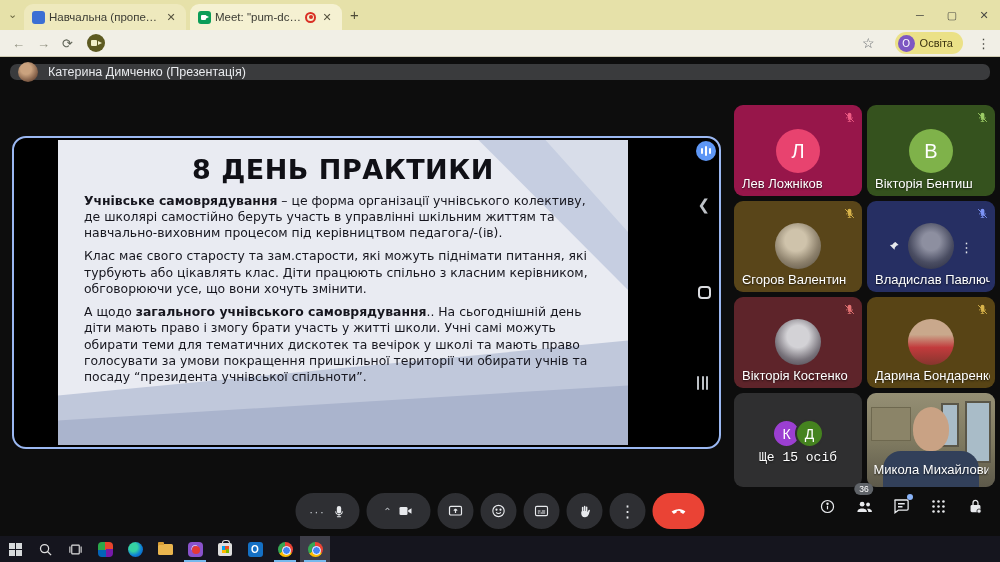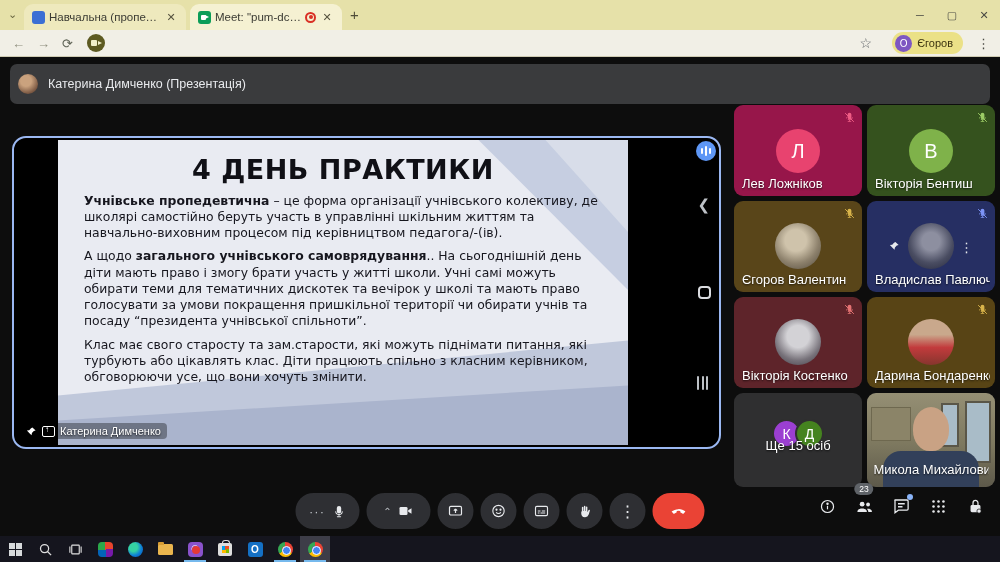--- a/index.html
+++ b/index.html
@@ -40,21 +40,21 @@
   #url-text{margin-left:8px;font-size:12.5px;color:#24241e;flex:none;}
   #url-spacer{flex:1;}
   #star-icon{font-size:14px;color:#5f6368;margin-right:20px;}
   #profile-chip{display:flex;align-items:center;background:#ebe187;border-radius:12px;height:22px;padding:0 10px 0 3px;margin-right:14px;}
   #profile-avatar{width:17px;height:17px;border-radius:50%;background:#7e57c2;color:#fff;font-size:10px;display:flex;align-items:center;justify-content:center;margin-right:5px;}
   #profile-label{font-size:11px;color:#3b3310;}
   #kebab-icon{font-size:13px;color:#494942;margin-right:10px;}
 
   
   #content{position:absolute;left:0;top:58px;width:1000px;height:478px;background:#0d0d0d;}
-  #presenter-bar{position:absolute;left:10px;right:10px;top:6px;height:40px;background:#3a3b3d;border-radius:7px;
+  #presenter-bar{position:absolute;left:10px;right:10px;top:6px;height:16px;background:#3a3b3d;border-radius:7px;
     display:flex;align-items:center;padding:0 8px;}
   #presenter-avatar{width:20px;height:20px;border-radius:50%;background:radial-gradient(circle at 40% 35%,#caa27e 30%,#7d5a44 70%,#4b362b);margin-right:10px;flex:none;}
   #presenter-text{font-size:12.5px;color:#e8eaed;}
 
   
   #present-tile{position:absolute;left:12px;top:78px;width:709px;height:313px;border:2px solid #9bb8f2;
     border-radius:14px;background:#000;overflow:hidden;}
   #slide{position:absolute;left:44px;top:2px;width:570px;height:305px;background:#e9ebf2;overflow:hidden;
     font-family:"DejaVu Sans",sans-serif;}
   .dec{position:absolute;}
@@ -98,21 +98,21 @@
   .ph-yehorov{background:radial-gradient(circle at 45% 38%,#cfc3ab 0 28%,#8d816c 60%,#4f4739 100%);}
   .ph-vlad{background:radial-gradient(circle at 50% 40%,#8d8fa0 0 25%,#4a4d62 60%,#23263c 100%);}
   .ph-daryna{background:linear-gradient(180deg,#c9a88c 34%,#c23b3c 62%,#86352e 100%);}
   .ph-kostenko{background:radial-gradient(circle at 50% 38%,#d3d2d6 0 30%,#77727a 65%,#3e3a42 100%);}
   .hover-ic{position:absolute;top:50%;transform:translateY(-50%);color:#e8eaed;font-size:13px;}
   .hover-pin{left:22px;} .hover-dots{right:22px;}
   #ov-letters{position:absolute;left:50%;top:26px;transform:translateX(-50%);display:flex;}
   .ov-circle{width:29px;height:29px;border-radius:50%;color:#fff;font-size:14px;display:flex;align-items:center;justify-content:center;
     border:2px solid #2f2f2f;}
   .ov-circle + .ov-circle{margin-left:-6px;}
-  #tile-6 .name{left:50%;transform:translateX(-50%);bottom:34px;}
+  #tile-6 .name{left:50%;transform:translateX(-50%);bottom:22px;font-family:Liberation Mono, monospace;}
   
   #scene{position:absolute;inset:0;background:linear-gradient(180deg,#958f74 0%,#7d785f 55%,#5d594a 100%);}
   .win-pane{position:absolute;background:#a9bcc8;border:2px solid #5a5648;}
   .win1{right:4px;top:8px;width:26px;height:62px;}
   .win2{right:36px;top:10px;width:18px;height:44px;}
   .plant{position:absolute;right:54px;top:18px;width:16px;height:30px;background:radial-gradient(circle at 50% 30%,#5f7a45 40%,#42552f 80%);border-radius:50% 50% 30% 30%;}
   .shelf{position:absolute;left:4px;top:14px;width:40px;height:34px;background:#8b8468;border:1px solid #6e684f;}
   .man-head{position:absolute;left:50%;top:14px;transform:translateX(-50%);width:36px;height:44px;border-radius:50% 50% 46% 46%;background:#c9a284;}
   .man-body{position:absolute;left:50%;bottom:0;transform:translateX(-50%);width:96px;height:36px;background:#32405a;border-radius:18px 18px 0 0;}
   #tile-7 .name{left:50%;transform:translateX(-50%);bottom:10px;white-space:nowrap;}
@@ -182,64 +182,57 @@
 
   <div id="urlrow">
     <span class="nav-ic">←</span>
     <span class="nav-ic">→</span>
     <span class="nav-ic" id="reload-icon">⟳</span>
     <span id="site-chip"></span>
     <span id="url-spacer"></span>
     <span id="star-icon">☆</span>
     <span id="profile-chip">
       <span id="profile-avatar">О</span>
-      <span id="profile-label">Єгоров</span>
+      <span id="profile-label">Освіта</span>
     </span>
     <span id="kebab-icon">⋮</span>
   </div>
 
   <div id="content">
 
     <div id="presenter-bar">
       <span id="presenter-avatar"></span>
       <span id="presenter-text">Катерина Димченко (Презентація)</span>
     </div>
 
     <div id="present-tile">
       <div id="slide">
         <div class="dec dec-tr1"></div>
         <div class="dec dec-tr2"></div>
         <div class="dec dec-b1"></div>
         <div class="dec dec-b2"></div>
-        <div id="slide-title">4 ДЕНЬ ПРАКТИКИ</div>
+        <div id="slide-title">8 ДЕНЬ ПРАКТИКИ</div>
         <div id="slide-body">
-            <p><span class="b">Учнівське пропедевтична</span><span> – це форма організації учнівського колективу, де школярі самостійно беруть участь в управлінні шкільним життям та навчально-виховним процесом під керівництвом педагога/-(ів).</span></p>
+            <p><span class="b">Учнівське самоврядування</span><span> – це форма організації учнівського колективу, де школярі самостійно беруть участь в управлінні шкільним життям та навчально-виховним процесом під керівництвом педагога/-(ів).</span></p>
+            <p><span>Клас має свого старосту та зам.старости, які можуть піднімати питання, які турбують або цікавлять клас. Діти працюють спільно з класним керівником, обговорюючи усе, що вони хочуть змінити.</span></p>
             <p><span>А щодо </span><span class="b">загального учнівського самоврядування</span><span>.. На сьогоднішній день діти мають право і змогу брати участь у житті школи. Учні самі можуть обирати теми для тематичних дискотек та вечірок у школі та мають право голосувати за умови покращення пришкільної території чи обирати учнів та посаду “президента учнівської спільноти”.</span></p>
-            <p><span>Клас має свого старосту та зам.старости, які можуть піднімати питання, які турбують або цікавлять клас. Діти працюють спільно з класним керівником, обговорюючи усе, що вони хочуть змінити.</span></p>
           </div>
       </div>
       <div id="audio-indicator">
           <i></i>
           <i></i>
           <i></i>
         </div>
       <div class="side-ctl" id="collapse-chevron">❮</div>
       <div class="side-ctl" id="shape-square"></div>
       <div class="side-ctl" id="grip-bars">
           <i></i>
           <i></i>
           <i></i>
         </div>
-      <div id="presenter-chip">
-        <svg width="11" height="11" viewBox="0 0 24 24" fill="#fff">
-          <path d="M14 3l7 7-4 1-4 4-1 5-5-5-6 6 6-6-5-5 5-1 4-4z"></path>
-          </svg>
-        <span class="pbox"></span>
-        <span id="presenter-name">Катерина Димченко</span>
-      </div>
     </div>
 
     <div id="grid">
 
       <div class="tile" id="tile-0" style="background: rgb(151, 22, 74);">
         <div class="init-av" style="background: rgb(232, 67, 111);">Л</div>
         <span class="mic" style="color: rgb(239, 93, 133);">
           <svg viewBox="0 0 24 24" width="13" height="13" fill="currentColor">
               <path d="M12 15a3.5 3.5 0 0 0 3.5-3.5v-5a3.5 3.5 0 0 0-7 0v5A3.5 3.5 0 0 0 12 15z"></path>
               <path d="M18 11.5a6 6 0 0 1-9.6 4.3l1.1-1.1a4.5 4.5 0 0 0 7-3.2H18zM6 11.5h1.5c0 .6.1 1.1.3 1.6l-1.2 1.2A6 6 0 0 1 6 11.5z"></path>
@@ -396,21 +389,21 @@
 
     <div id="toolbar-right">
       <span class="tr-ic">
         <svg width="17" height="17" viewBox="0 0 24 24" fill="none" stroke="currentColor" stroke-width="1.7">
             <circle cx="12" cy="12" r="8.5"></circle>
             <path d="M12 11v5"></path>
             <circle cx="12" cy="8" r=".9" fill="currentColor"></circle>
           </svg>
       </span>
       <span class="tr-ic">
-        <span id="people-badge">23</span>
+        <span id="people-badge">36</span>
         <svg width="19" height="19" viewBox="0 0 24 24" fill="currentColor">
             <circle cx="9" cy="9" r="3"></circle>
             <path d="M3 18.5c0-2.6 2.7-4 6-4s6 1.4 6 4v.5H3z"></path>
             <circle cx="16.5" cy="9.5" r="2.4"></circle>
             <path d="M16.5 14.7c2.6 0 4.8 1.2 4.8 3.4v.9h-4.5v-.5c0-1.5-.7-2.7-1.8-3.5.5-.2 1-.3 1.5-.3z"></path>
           </svg>
       </span>
       <span class="tr-ic">
         <span id="chat-dot"></span>
         <svg width="18" height="18" viewBox="0 0 24 24" fill="none" stroke="currentColor" stroke-width="1.7">

